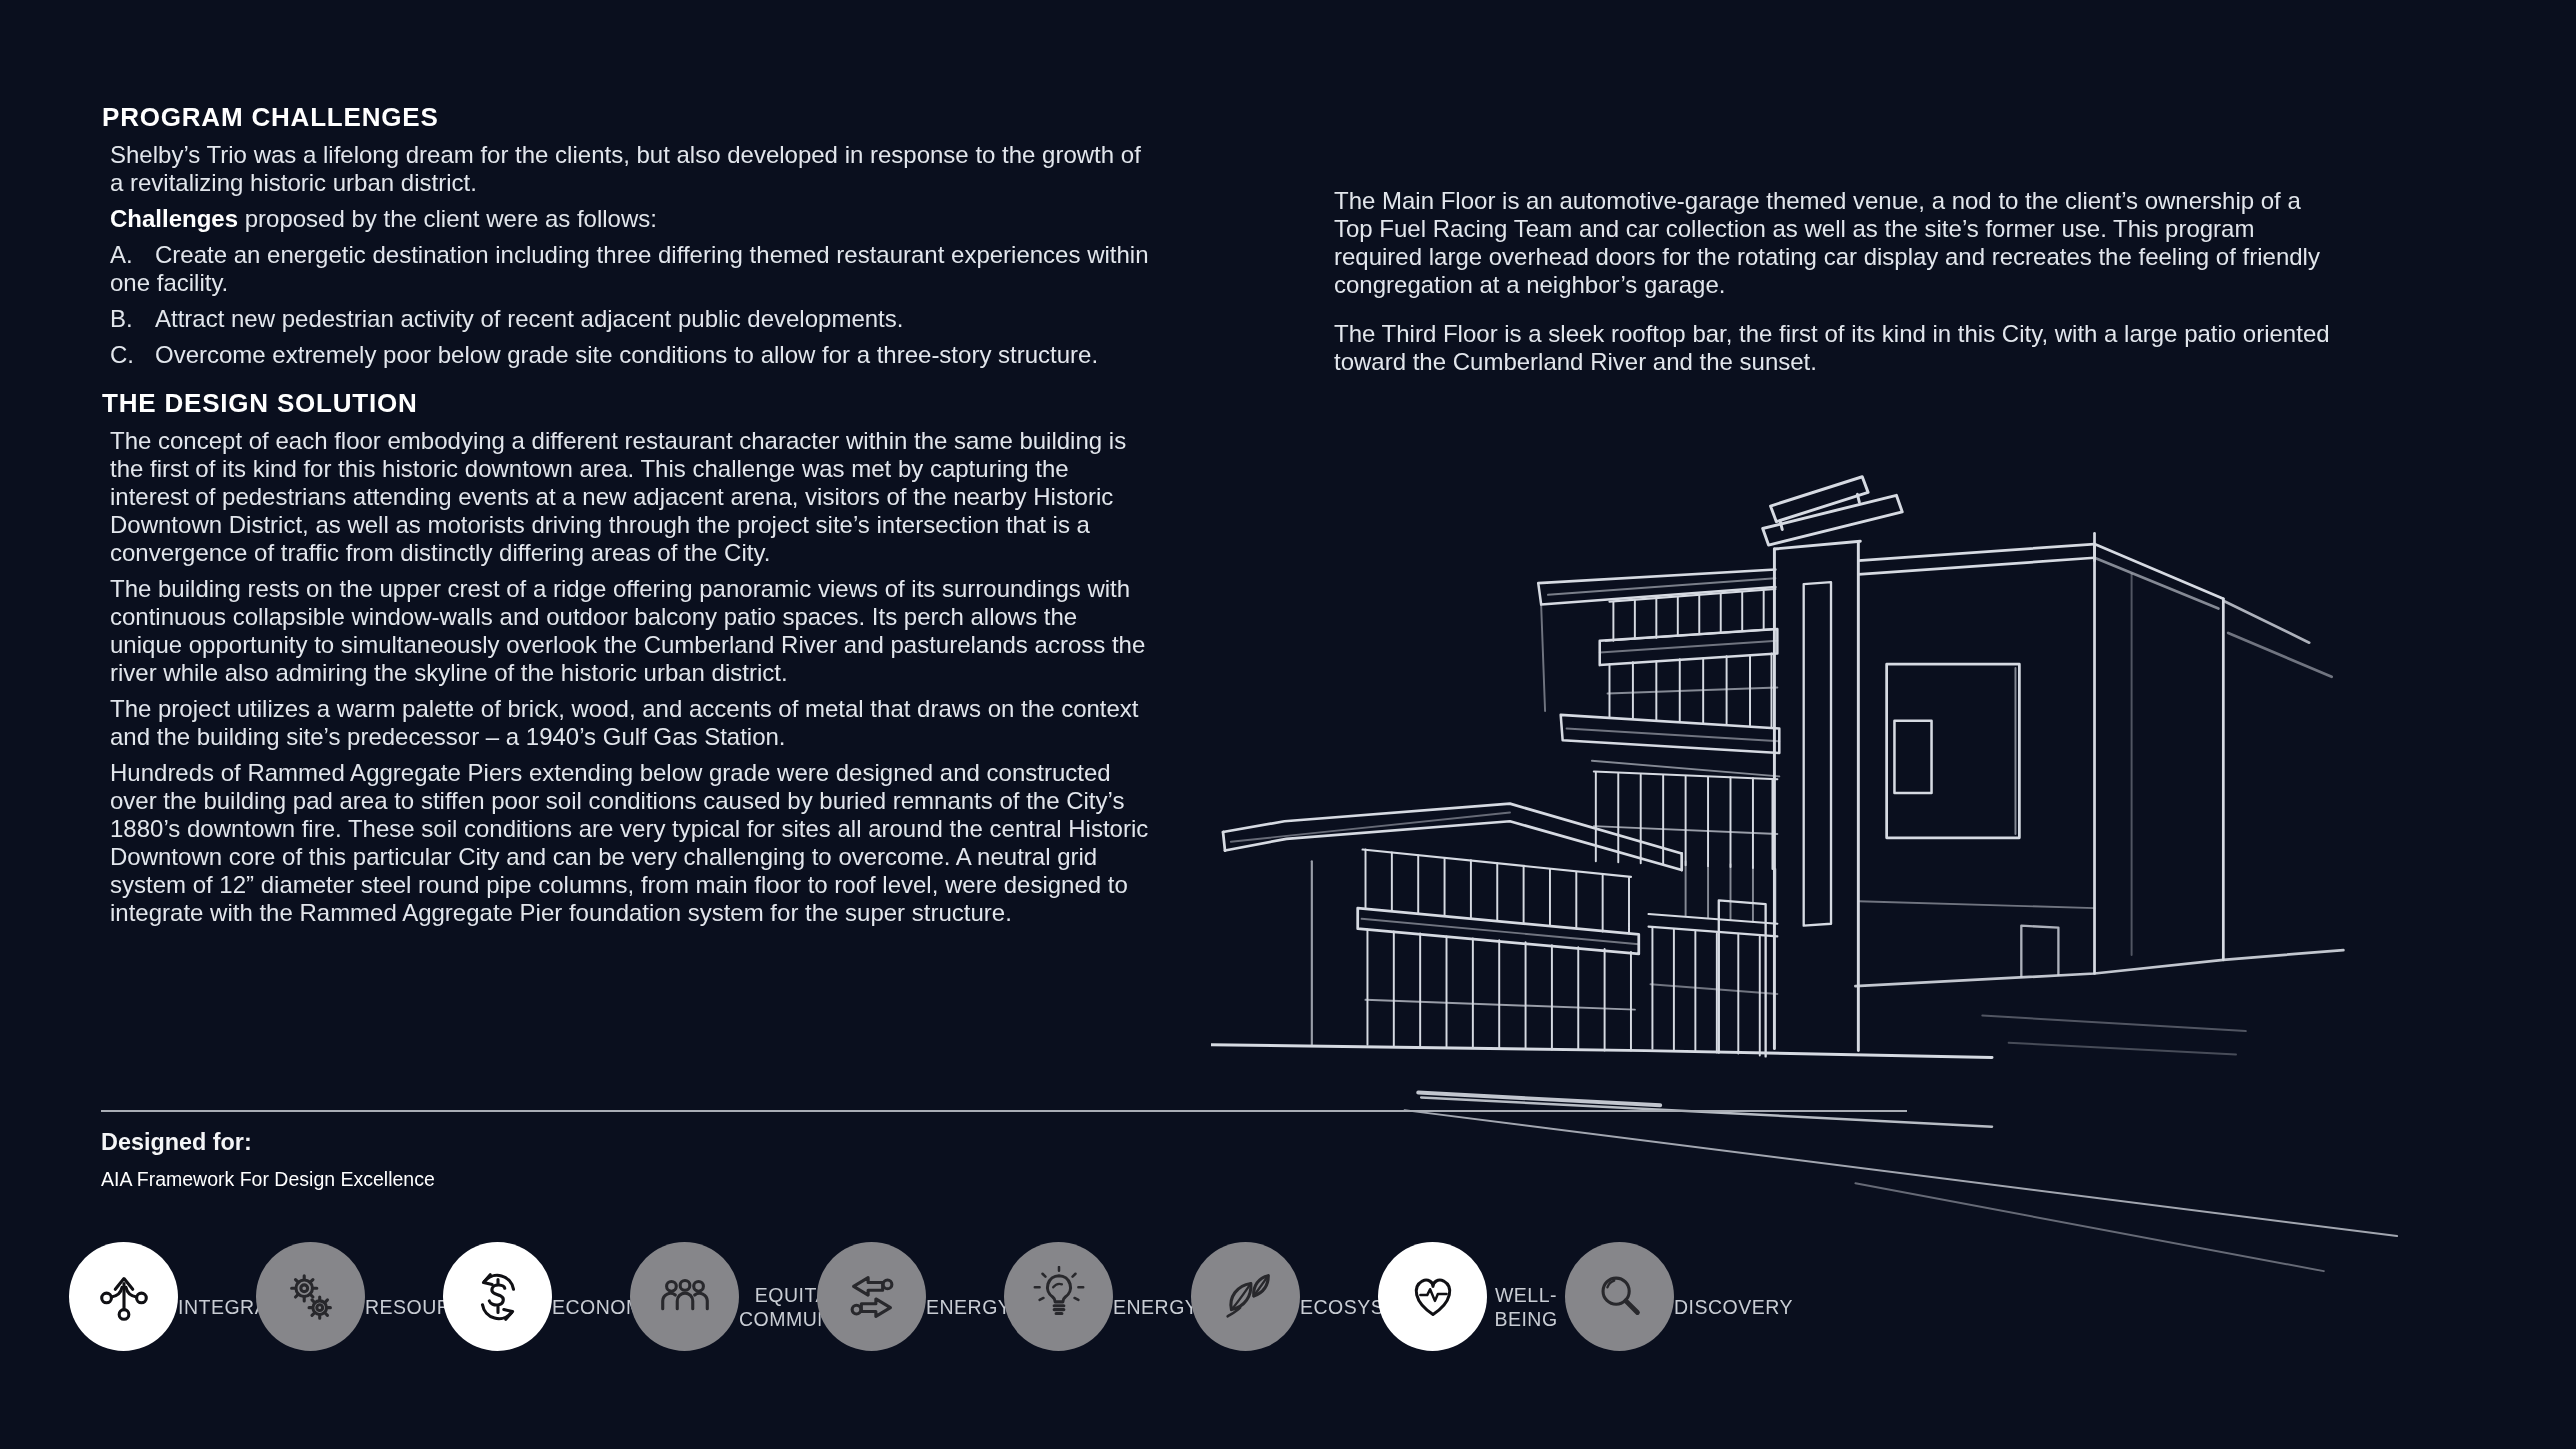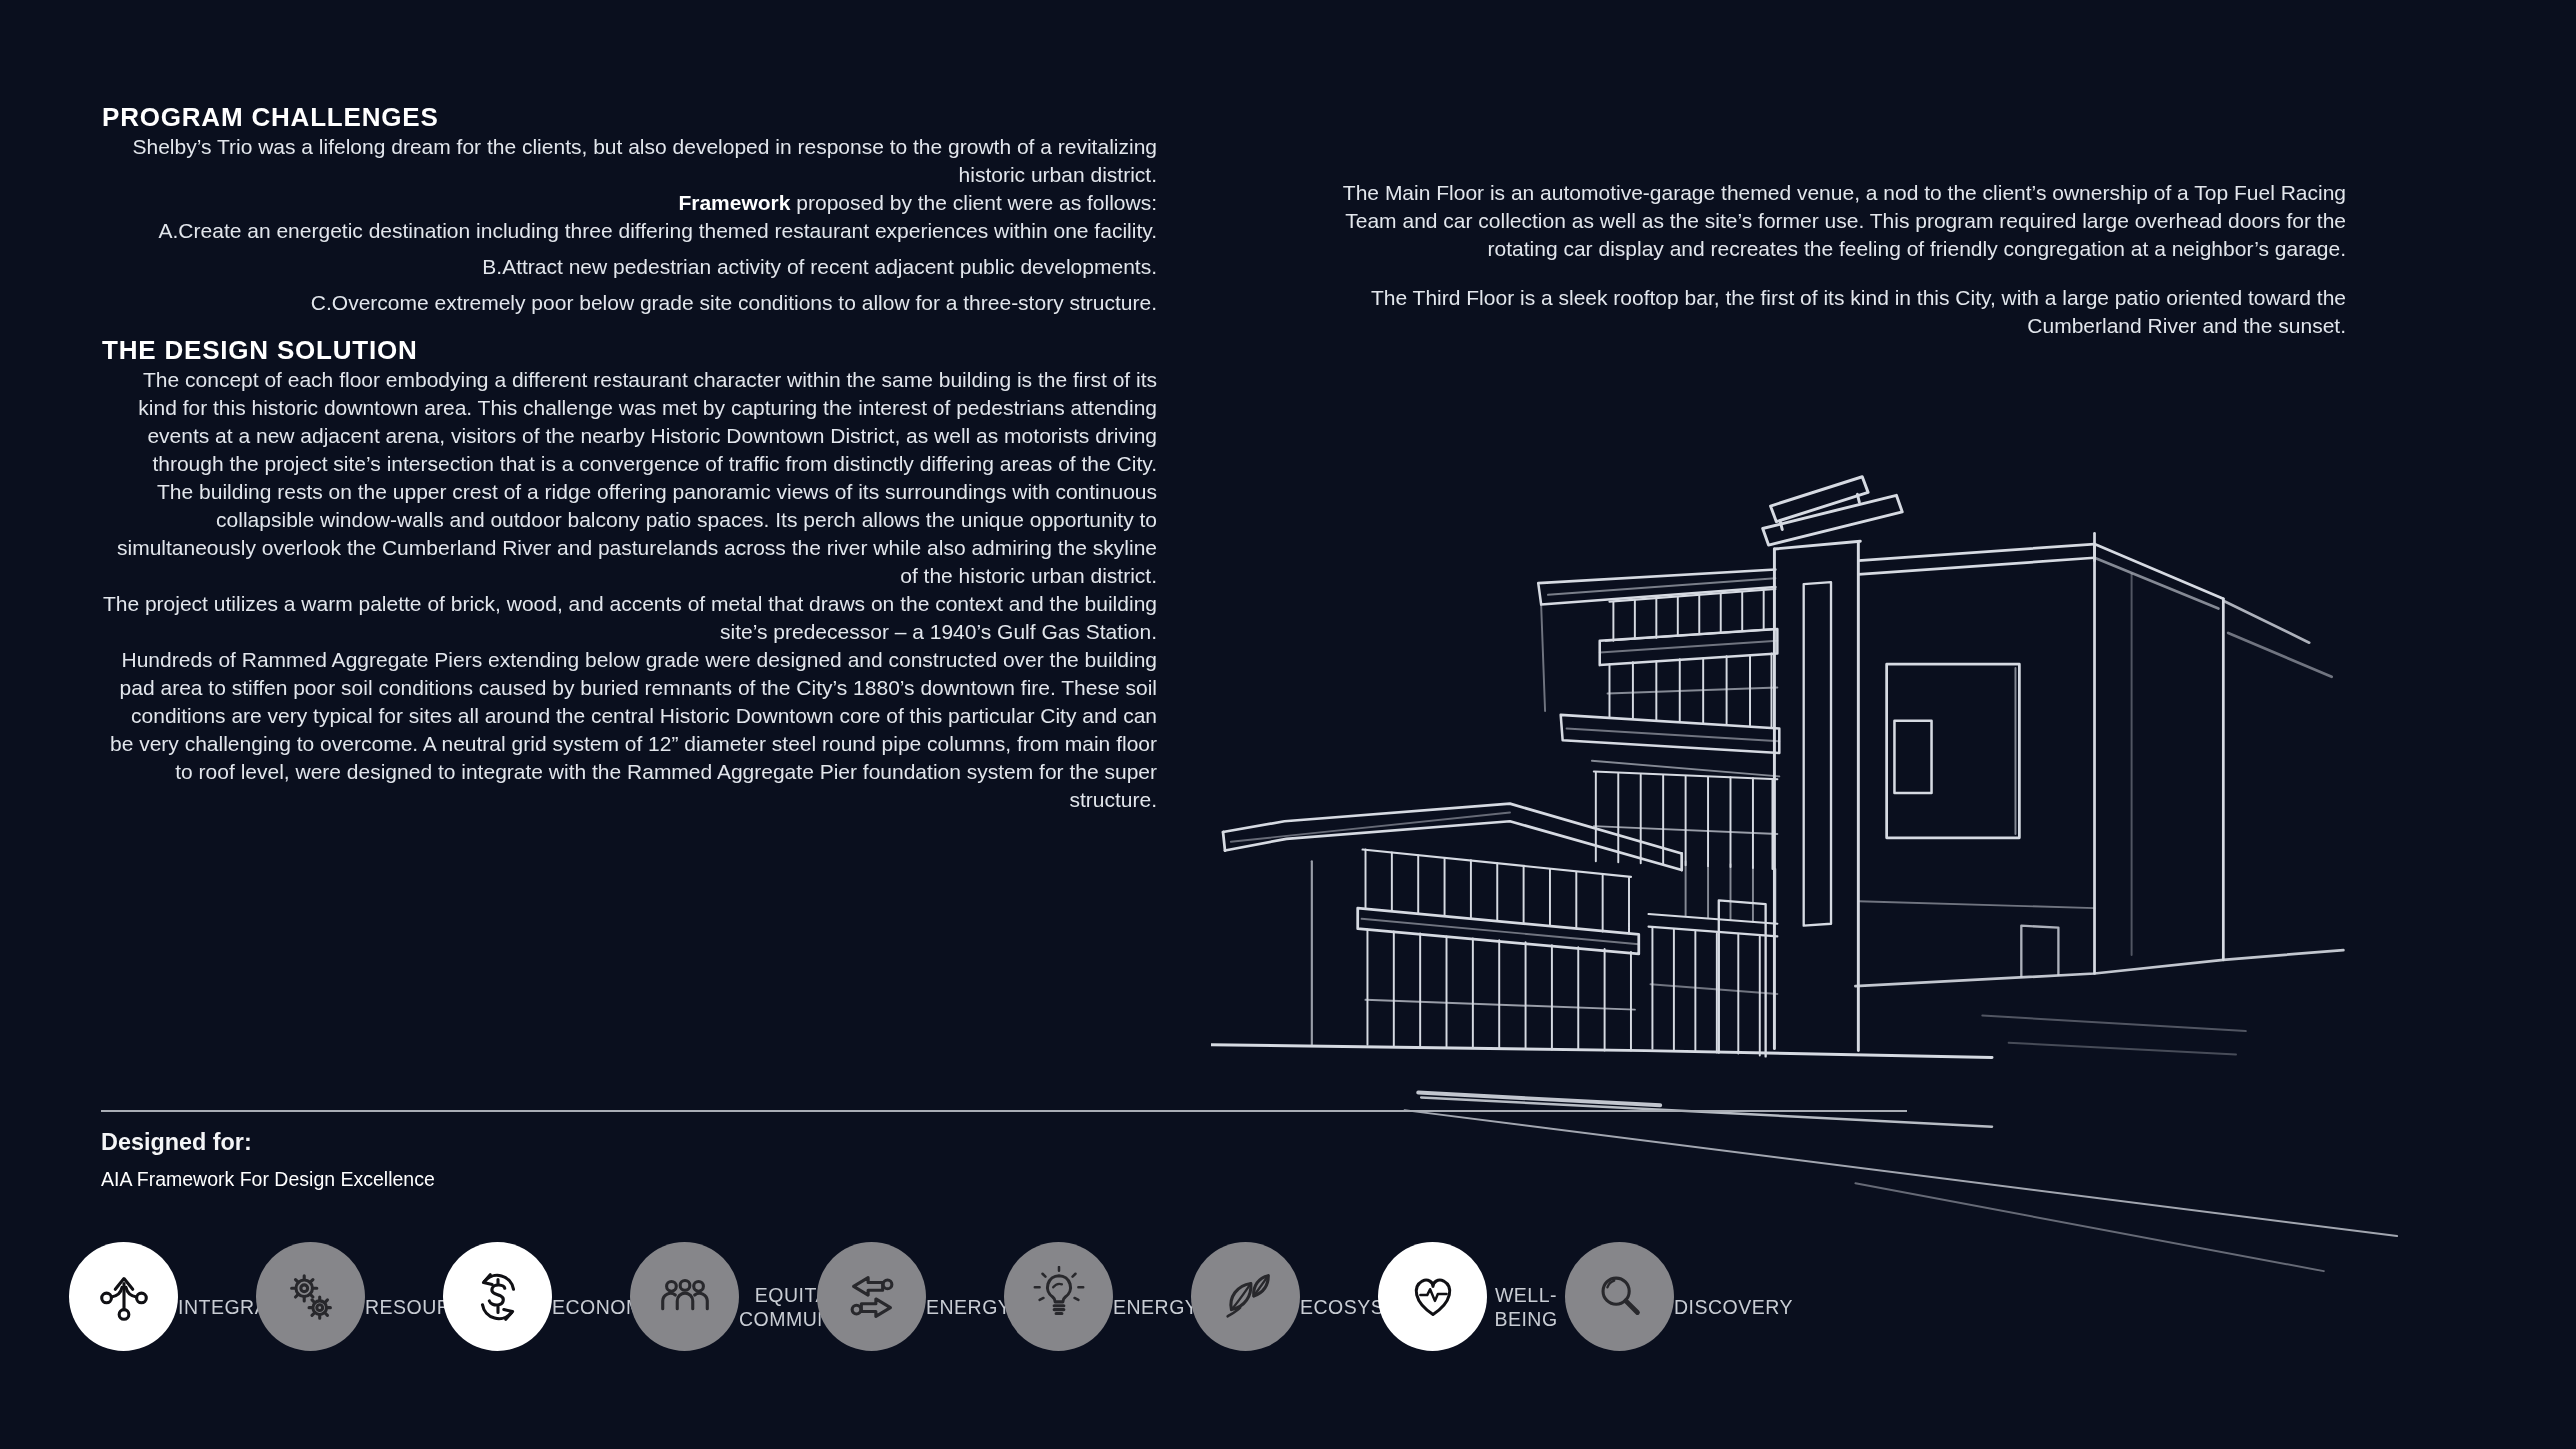--- a/index.html
+++ b/index.html
@@ -5,21 +5,21 @@
   html,body{margin:0;padding:0;background:#0a0f1e;}
   .board{
     position:relative;width:2576px;height:1352px;overflow:hidden;
     background:#0a0f1e;color:#e2e6ec;
     font-family:"Liberation Sans", sans-serif;
   }
   
   .left-col{position:absolute;left:102px;top:102px;width:1055px;}
   .right-col{position:absolute;left:1326px;top:179px;width:1020px;}
   h1,h2{margin:0;font-size:26px;font-weight:bold;color:#ffffff;letter-spacing:0.8px;}
-  p.body{margin:0;font-size:21px;line-height:28px;color:#e2e6ec;text-align:right;}
+  p.body{margin:8px;font-size:24px;line-height:28px;color:#e2e6ec;}
   .intro{margin-top:46px;}
   .lead{margin-top:18.6px;}
   .item{margin-top:20.5px;}
   .item.tight{margin-top:7.8px;}
   .item .letter{display:inline-block;width:45px;}
   .h-solution{margin-top:18.6px;}
   .sol-p1{margin-top:11.7px;}
   .sol-p2{margin-top:24.4px;}
   .sol-p3{margin-top:18.6px;}
   .sol-p4{margin-top:9.8px;}
@@ -45,21 +45,21 @@
 </head>
 <body>
 
 <div class="board">
 
   <div class="left-col">
     <h1>PROGRAM CHALLENGES</h1>
 
     <p class="body intro">Shelby’s Trio was a lifelong dream for the clients, but also developed in response to the growth of a revitalizing historic urban district.</p>
 
-    <p class="body lead"><b>Framework</b><span> proposed by the client were as follows:</span></p>
+    <p class="body lead"><b>Challenges</b><span> proposed by the client were as follows:</span></p>
 
     <p class="body item"><span class="letter">A.</span><span>Create an energetic destination including three differing themed restaurant experiences within one facility.</span></p>
     <p class="body item tight"><span class="letter">B.</span><span>Attract new pedestrian activity of recent adjacent public developments.</span></p>
     <p class="body item tight"><span class="letter">C.</span><span>Overcome extremely poor below grade site conditions to allow for a three-story structure.</span></p>
 
     <h2 class="h-solution">THE DESIGN SOLUTION</h2>
 
     <p class="body sol-p1">The concept of each floor embodying a different restaurant character within the same building is the first of its kind for this historic downtown area.  This challenge was met by capturing the interest of pedestrians attending events at a new adjacent arena, visitors of the nearby Historic Downtown District, as well as motorists driving through the project site’s intersection that is a convergence of traffic from distinctly differing areas of the City.</p>
     <p class="body sol-p2">The building rests on the upper crest of a ridge offering panoramic views of its surroundings with continuous collapsible window-walls and outdoor balcony patio spaces. Its perch allows the unique opportunity to simultaneously overlook the Cumberland River and pasturelands across the river while also admiring the skyline of the historic urban district.</p>
     <p class="body sol-p3">The project utilizes a warm palette of brick, wood, and accents of metal that draws on the context and the building site’s predecessor – a 1940’s Gulf Gas Station.</p>

